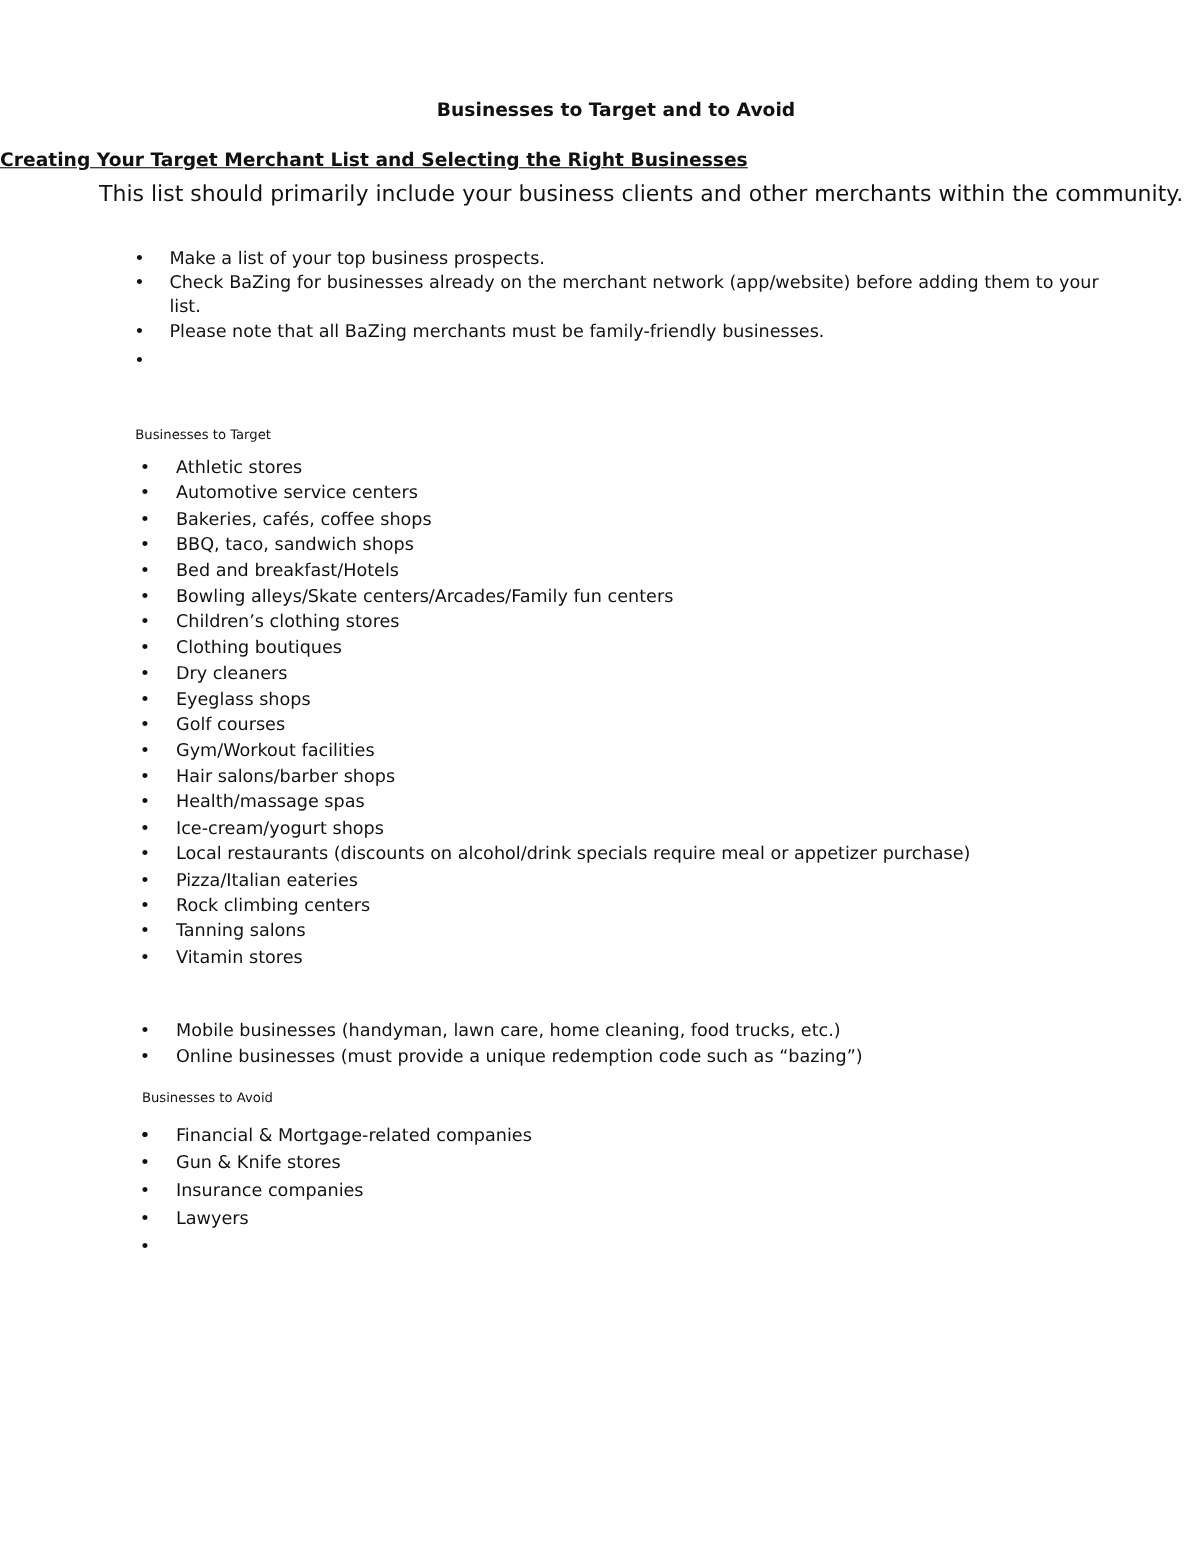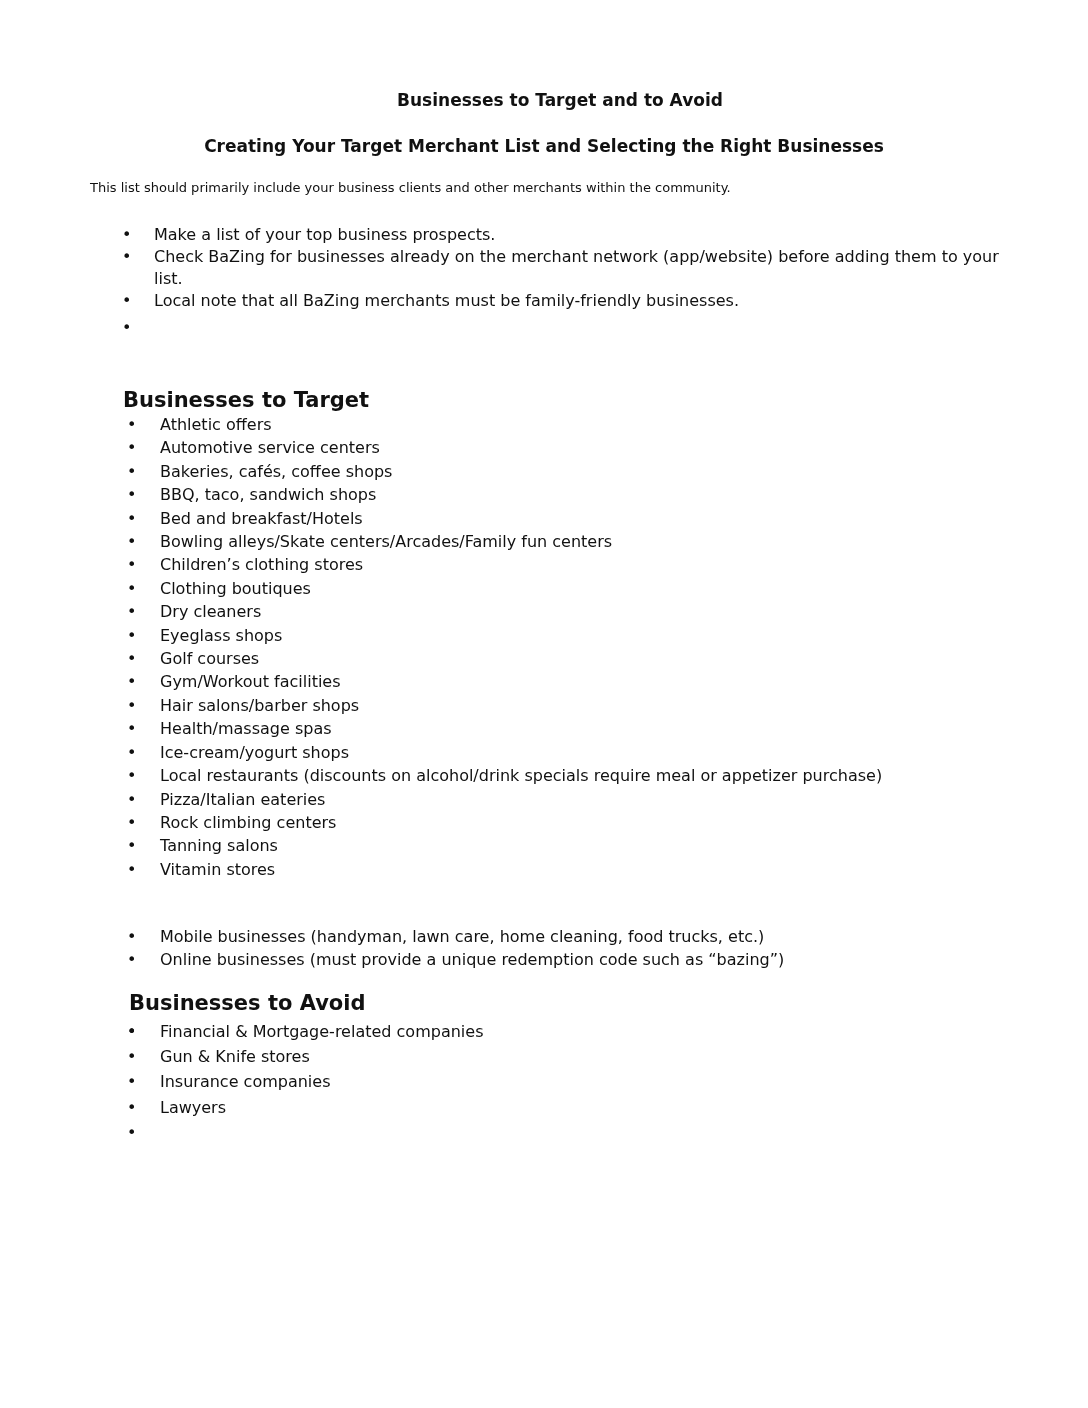--- a/index.html
+++ b/index.html
@@ -6,34 +6,34 @@
   body {
     width: 1088px; height: 1408px; position: relative; overflow: hidden;
     font-family: "DejaVu Sans", sans-serif; color: #111111;
   }
   .page { position: absolute; left: 0; top: 0; width: 1088px; height: 1156px; }
   .title {
     position: absolute; top: 90px; left: 0; width: 1120px; text-align: center;
     font-weight: bold; font-size: 17px;
   }
   .subtitle {
-    position: absolute; top: 136px; left: 0; width: 1088px; text-align: center;
-    font-weight: bold; font-size: 17px;
+    position: absolute; top: 136px; left: 0; width: 1088px; text-align: left;
+    font-weight: bold; font-size: 17px; text-decoration: underline;
   }
   .intro {
-    position: absolute; top: 180px; left: 90px; font-size: 13px; white-space: nowrap;
+    position: absolute; top: 164px; left: 90px; font-size: 20px; white-space: nowrap;
   }
   ul { list-style: none; margin: 0; padding: 0; position: absolute; }
   li { position: relative; font-size: 16px; }
   li .bullet { position: absolute; left: 0; top: 0; }
   .intro-list { top: 224px; left: 122px; width: 880px; }
   .intro-list li { padding-left: 32px; line-height: 22px; }
   .intro-list li.spaced { margin-top: 3px; line-height: 25px; }
   .section-head {
-    position: absolute; font-weight: bold; font-size: 21px;
+    position: absolute; font-weight: normal; font-size: 12px;
   }
   .target-head { top: 388px; left: 123px; }
   .target-list { top: 413px; left: 127px; width: 800px; }
   .target-list li { padding-left: 33px; line-height: 23.4px; }
   .extra-list { top: 925px; left: 127px; width: 800px; }
   .extra-list li { padding-left: 33px; line-height: 23.4px; }
   .avoid-head { top: 991px; left: 129px; }
   .avoid-list { top: 1019px; left: 127px; width: 800px; }
   .avoid-list li { padding-left: 33px; line-height: 25.2px; }
 </style>
@@ -41,27 +41,27 @@
 <body>
 
 <div class="page">
   <div class="title">Businesses to Target and to Avoid</div>
   <div class="subtitle">Creating Your Target Merchant List and Selecting the Right Businesses</div>
   <div class="intro">This list should primarily include your business clients and other merchants within the community.</div>
 
   <ul class="intro-list">
     <li><span class="bullet">•</span><span>Make a list of your top business prospects.</span></li>
     <li><span class="bullet">•</span><span>Check BaZing for businesses already on the merchant network (app/website) before adding them to your list.</span></li>
-    <li><span class="bullet">•</span><span>Local note that all BaZing merchants must be family-friendly businesses.</span></li>
+    <li><span class="bullet">•</span><span>Please note that all BaZing merchants must be family-friendly businesses.</span></li>
     <li class="spaced"><span class="bullet">•</span></li>
   </ul>
 
   <div class="section-head target-head">Businesses to Target</div>
   <ul class="target-list" id="target-list">
-      <li><span class="bullet">•</span><span>Athletic offers</span></li>
+      <li><span class="bullet">•</span><span>Athletic stores</span></li>
       <li><span class="bullet">•</span><span>Automotive service centers</span></li>
       <li><span class="bullet">•</span><span>Bakeries, cafés, coffee shops</span></li>
       <li><span class="bullet">•</span><span>BBQ, taco, sandwich shops</span></li>
       <li><span class="bullet">•</span><span>Bed and breakfast/Hotels</span></li>
       <li><span class="bullet">•</span><span>Bowling alleys/Skate centers/Arcades/Family fun centers</span></li>
       <li><span class="bullet">•</span><span>Children’s clothing stores</span></li>
       <li><span class="bullet">•</span><span>Clothing boutiques</span></li>
       <li><span class="bullet">•</span><span>Dry cleaners</span></li>
       <li><span class="bullet">•</span><span>Eyeglass shops</span></li>
       <li><span class="bullet">•</span><span>Golf courses</span></li>

